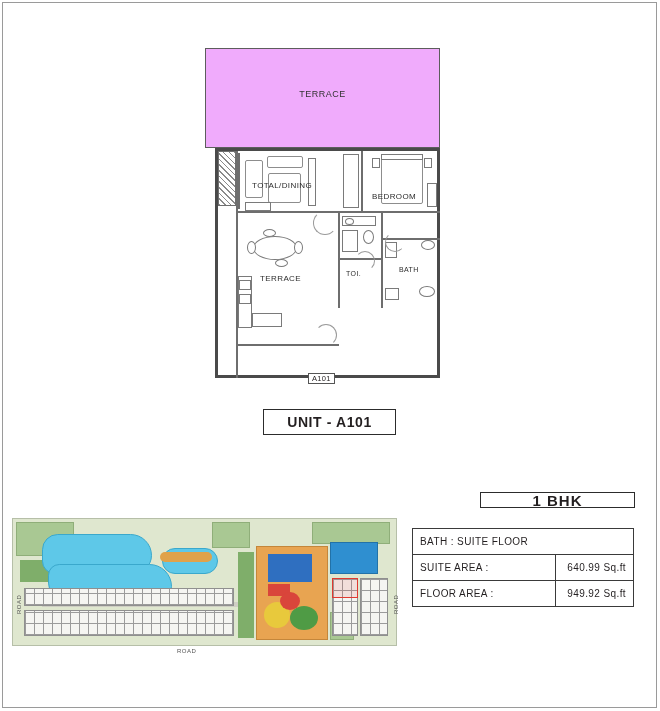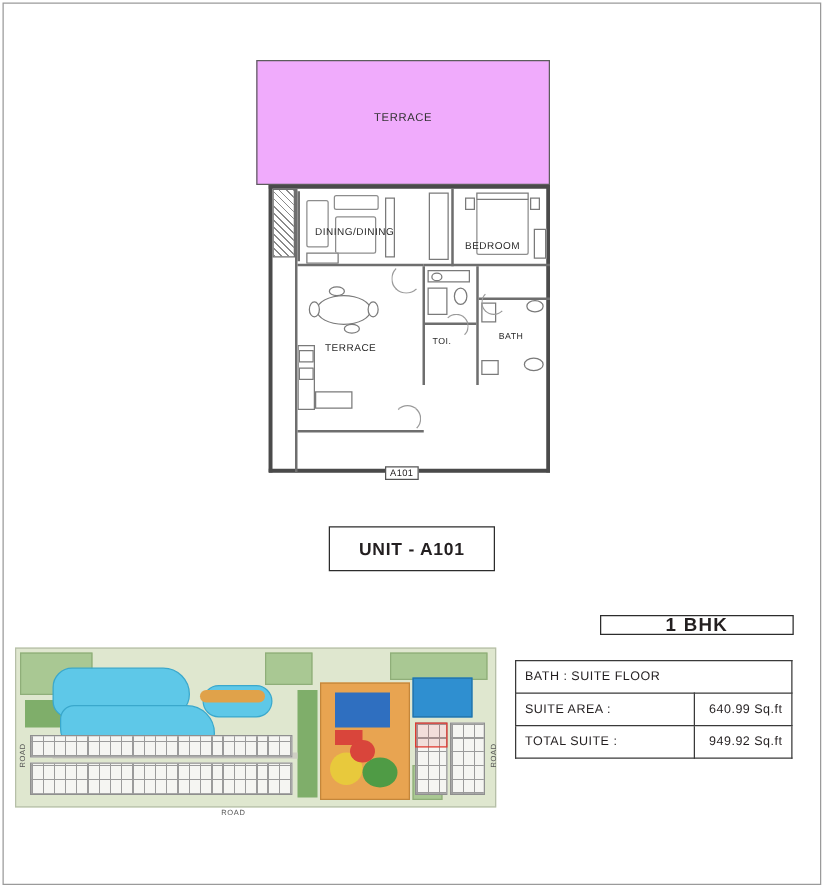--- a/index.html
+++ b/index.html
@@ -96,30 +96,29 @@
     border: 1px solid #555;
     padding: 0px 3px;
     background: #fff;
     letter-spacing: 0.3px;
   }
 
   
   .unit-title {
     position: absolute;
     left: 263px; top: 409px;
-    width: 133px; height: 36px;
+    width: 133px; height: 26px;
     border: 1.5px solid #2c2c2c;
     box-sizing: border-box;
     display: flex;
     align-items: center;
     justify-content: center;
     font-size: 14px;
     font-weight: bold;
     letter-spacing: 0.6px;
-    margin-top: 12px;
   }
 
   
   .bhk-box {
     position: absolute;
     left: 480px; top: 492px;
     width: 155px; height: 16px;
     border: 1.5px solid #2c2c2c;
     box-sizing: border-box;
     display: flex;
@@ -282,21 +281,21 @@
   <div class="furn" style="left:180px; top:194px; width:12px; height:16px;"></div>
   <div class="furn round" style="left:216px; top:192px; width:14px; height:10px;"></div>
   <div class="furn round" style="left:214px; top:238px; width:16px; height:11px;"></div>
   <div class="furn" style="left:180px; top:240px; width:14px; height:12px;"></div>
 
   <div class="door-arc" style="left:108px; top:163px; width:22px; height:22px; border-color:transparent; border-bottom-color:#9a9a9a; border-left-color:#9a9a9a;"></div>
   <div class="door-arc" style="left:150px; top:203px; width:18px; height:18px; border-color:transparent; border-top-color:#9a9a9a; border-right-color:#9a9a9a;"></div>
   <div class="door-arc" style="left:180px; top:184px; width:18px; height:18px; border-color:transparent; border-bottom-color:#9a9a9a; border-left-color:#9a9a9a;"></div>
   <div class="door-arc" style="left:110px; top:276px; width:20px; height:20px; border-color:transparent; border-top-color:#9a9a9a; border-right-color:#9a9a9a;"></div>
 
-  <div class="room-label" style="left:47px; top:133px;">DINING/DINING</div>
+  <div class="room-label" style="left:47px; top:133px;">TOTAL/DINING</div>
   <div class="room-label" style="left:167px; top:144px;">BEDROOM</div>
   <div class="room-label" style="left:55px; top:226px;">TERRACE</div>
   <div class="room-label small" style="left:141px; top:222px;">TOI.</div>
   <div class="room-label small" style="left:194px; top:218px;">BATH</div>
 
   <div class="entry-tag" style="left:103px; top:325px;">A101</div>
 </div>
 
 <div class="unit-title">UNIT - A101</div>
 
@@ -308,21 +307,21 @@
     <td class="label" colspan="2">
       <span>BATH :</span>
       <span>SUITE FLOOR</span>
     </td>
   </tr>
   <tr>
     <td class="label">SUITE AREA :</td>
     <td class="value">640.99 Sq.ft</td>
   </tr>
   <tr>
-    <td class="label">TOTAL SUITE :</td>
+    <td class="label">FLOOR AREA :</td>
     <td class="value">949.92 Sq.ft</td>
   </tr>
 </tbody>
   </table>
 
 <div class="site-wrap">
   <div class="site-bg"></div>
 
   <div class="sp green" style="left:4px; top:4px; width:58px; height:34px;"></div>
   <div class="sp darkgreen" style="left:8px; top:42px; width:30px; height:22px;"></div>

